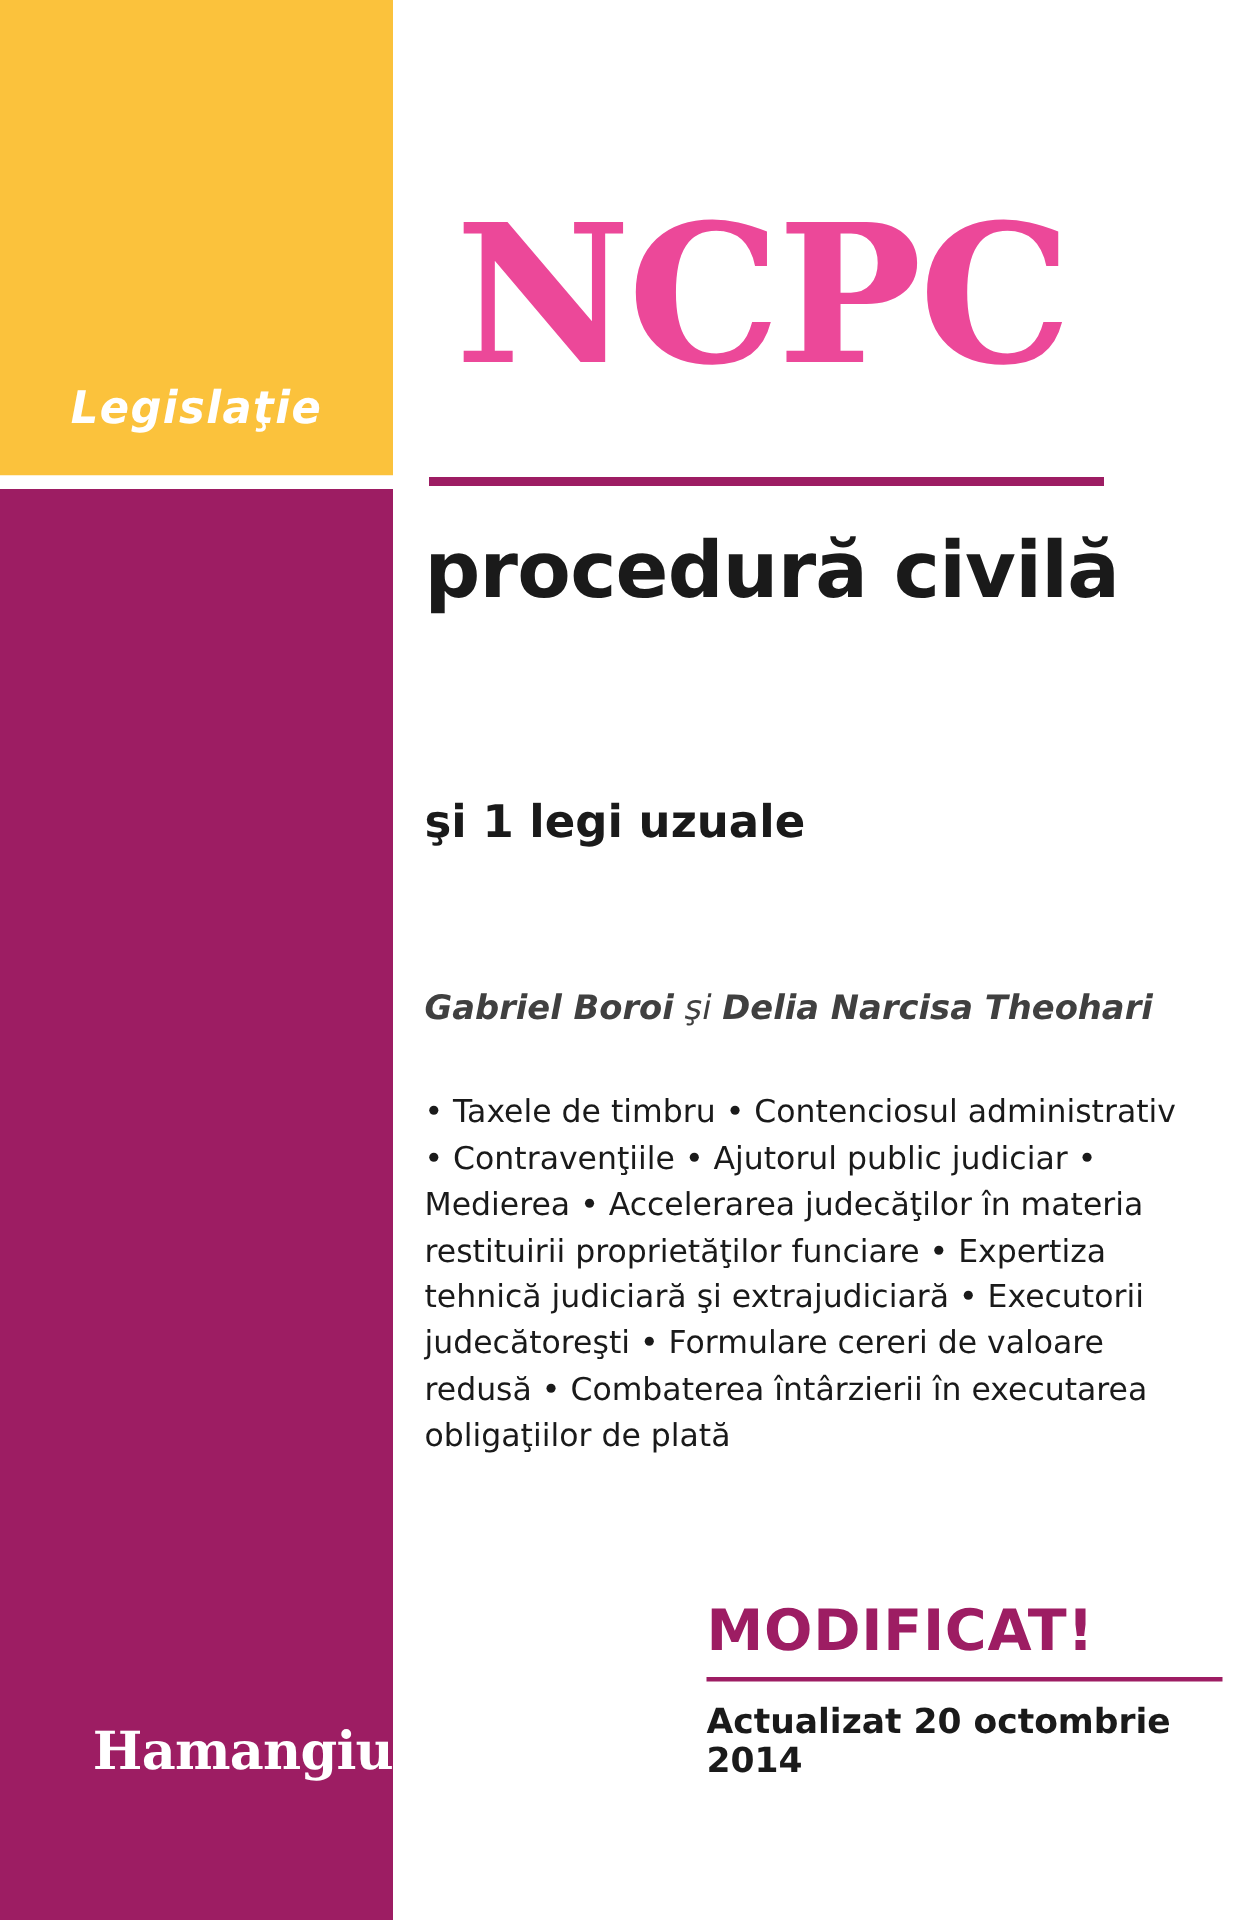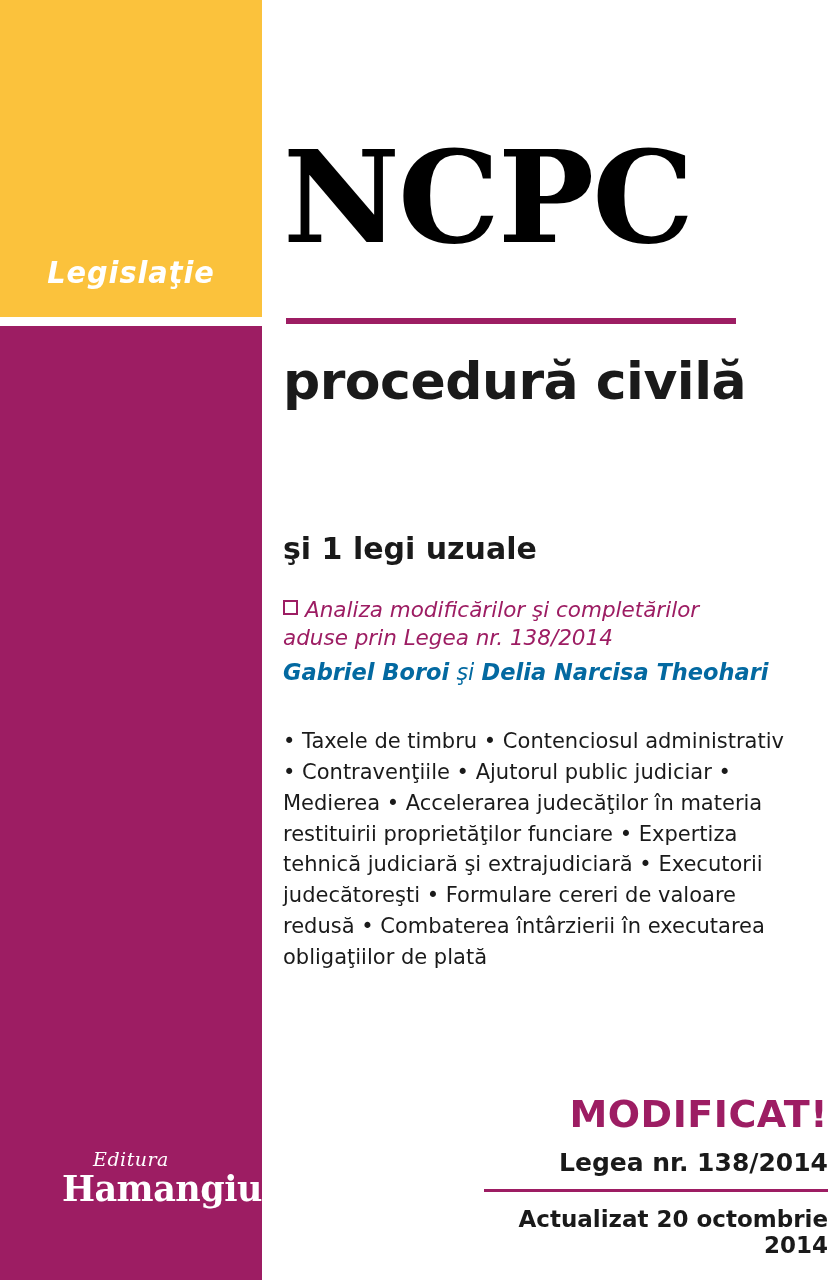--- a/index.html
+++ b/index.html
@@ -102,26 +102,26 @@
     top: 0;
     width: 532px;
     height: 1280px;
   }
 
   .acronym {
     position: absolute;
     left: 0;
     top: 133px;
     width: 450px;
-    text-align: left;
+    text-align: center;
     font-family: "DejaVu Serif", serif;
     font-weight: bold;
     font-size: 128px;
     line-height: 1;
-    color: #000000;
+    color: #ec4899;
     letter-spacing: -2px;
   }
 
   .rule-top {
     position: absolute;
     left: 3px;
     top: 318px;
     width: 450px;
     height: 6px;
     background: #9d1d63;
@@ -172,21 +172,21 @@
     border: 2px solid #9d1d63;
     margin-right: 7px;
     position: relative;
     top: -2px;
   }
   .authors {
     position: absolute;
     left: 0;
     top: 659px;
     width: 500px;
-    color: #0369a1;
+    color: #404040;
     font-family: "DejaVu Sans", sans-serif;
     font-style: italic;
     font-weight: bold;
     font-size: 22.5px;
   }
   .authors .conj {
     font-weight: normal;
   }
 
   .bullets {
@@ -195,25 +195,24 @@
     top: 726px;
     width: 520px;
     font-family: "DejaVu Sans", sans-serif;
     font-size: 21px;
     line-height: 1.47;
     color: #1a1a1a;
   }
 
   .badge-block {
     position: absolute;
-    left: 201px;
+    left: 188px;
     top: 1068px;
     width: 344px;
-    text-align: right;
-    margin-top: 27px;
+    text-align: left;
   }
   .badge-modificat {
     font-family: "DejaVu Sans", sans-serif;
     font-weight: bold;
     font-size: 38px;
     color: #9d1d63;
     letter-spacing: 0.5px;
     line-height: 1;
   }
   .badge-law {
@@ -244,47 +243,42 @@
 
   <div class="left-band">
     <div class="band-yellow"></div>
     <div class="band-gap"></div>
     <div class="band-magenta"></div>
   </div>
 
   <div class="collection-label">Legislaţie</div>
 
   <div class="publisher">
-    <div class="pub-small">Editura</div>
     <div class="pub-big">Hamangiu</div>
   </div>
 
   <div class="content">
 
     <div class="acronym">NCPC</div>
 
     <div class="rule-top"></div>
 
     <div class="title">
       <span class="line">procedură civilă</span>
     </div>
 
     <div class="subtitle">şi 1 legi uzuale</div>
 
-    <div class="analysis">
-      <span class="sq"></span><span>Analiza modificărilor şi completărilor aduse prin Legea nr. 138/2014</span>
-    </div>
 
     <div class="authors">
       <span>Gabriel Boroi</span><span class="conj"> şi </span><span>Delia Narcisa Theohari</span>
     </div>
 
     <div class="bullets">• Taxele de timbru • Contenciosul administrativ • Contravenţiile • Ajutorul public judiciar • Medierea • Accelerarea judecăţilor în materia restituirii proprietăţilor funciare • Expertiza tehnică judiciară şi extrajudiciară • Executorii judecătoreşti • Formulare cereri de valoare redusă • Combaterea întârzierii în executarea obligaţiilor de plată</div>
 
     <div class="badge-block">
       <div class="badge-modificat">MODIFICAT!</div>
-      <div class="badge-law">Legea nr. 138/2014</div>
       <div class="rule-bottom"></div>
       <div class="badge-date">Actualizat 20 octombrie 2014</div>
     </div>
 
   </div>
 </div>
 
 </body></html>

